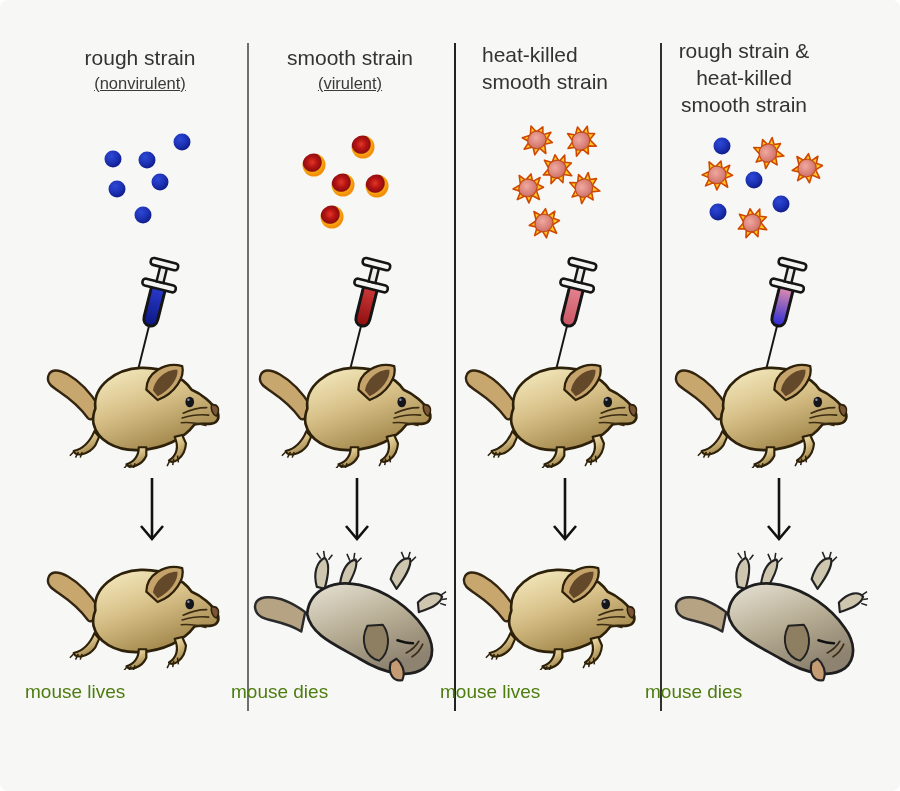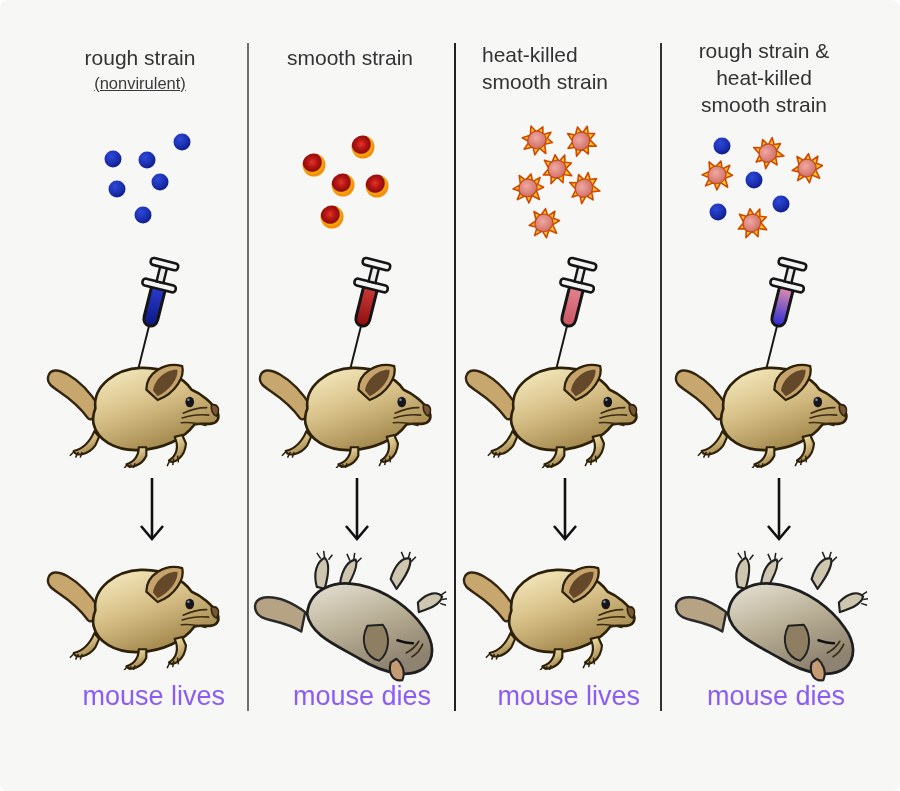--- a/index.html
+++ b/index.html
@@ -16,21 +16,21 @@
   .divider.d1{left:247px;background:#6f6f6f;}
   .divider.d2{left:454px;background:#222222;}
   .divider.d3{left:660px;background:#303030;}
   
   .header{position:absolute;text-align:center;line-height:27px;font-size:21px;color:#333;}
   .header .h-line{white-space:nowrap;}
   .header .h-sub{font-size:16.5px;line-height:24px;color:#3a3a3a;text-decoration:underline;}
   .header.c1{left:30px;top:44px;width:220px;}
   .header.c2{left:240px;top:44px;width:220px;}
   .header.c3{left:482px;top:41px;width:175px;text-align:left;}
-  .header.c4{left:660px;top:37px;width:208px;}
+  .header.c4{left:640px;top:37px;width:208px;}
   
   .bacteria-layer{position:absolute;left:0;top:0;width:900px;height:791px;pointer-events:none;}
   .cell{position:absolute;border-radius:50%;transform:translate(-50%,-50%);}
   .cell.rough{
     width:17px;height:17px;
     background:radial-gradient(circle at 38% 32%, #2e49d6 0%, #1c31b4 45%, #0e1b84 78%, #0a1466 100%);
   }
   .cell.smooth{
     width:23px;height:23px;
     background:radial-gradient(circle at 42% 38%,
@@ -45,21 +45,21 @@
   .mouse{position:absolute;overflow:visible;}
   .mouse.row2{width:190px;height:118px;top:350px;}
   .mouse.row2.c1{left:40px;} .mouse.row2.c2{left:252px;} .mouse.row2.c3{left:458px;} .mouse.row2.c4{left:668px;}
   .mouse.row3.alive{width:190px;height:118px;top:552px;}
   .mouse.row3.dead{width:206px;height:136px;top:548px;}
   .mouse.row3.c1{left:40px;} .mouse.row3.c2{left:242px;} .mouse.row3.c3{left:456px;} .mouse.row3.c4{left:663px;}
   
   .arrow{position:absolute;width:30px;height:70px;top:476px;}
   .arrow.c1{left:137px;} .arrow.c2{left:342px;} .arrow.c3{left:550px;} .arrow.c4{left:764px;}
   
-  .result-label{position:absolute;top:681px;width:200px;text-align:right;font-size:27px;color:#8b5cf6;white-space:nowrap;}
+  .result-label{position:absolute;top:681px;width:200px;text-align:left;font-size:19px;color:#4d7c0f;white-space:nowrap;}
   .result-label.c1{left:25px;} .result-label.c2{left:231px;} .result-label.c3{left:440px;} .result-label.c4{left:645px;}
 </style>
 </head>
 <body>
 
 <div class="stage">
 
   <svg aria-hidden="true" style="position:absolute;width:0;height:0">
     <defs>
       <linearGradient id="gBody" x1="0" y1="0" x2="0.55" y2="1">
@@ -131,20 +131,21 @@
   <div class="header c1">
     <div class="h-line">rough strain</div>
     <div class="h-line"></div>
     <div class="h-line"></div>
     <div class="h-sub">(nonvirulent)</div>
   </div>
   <div class="header c2">
     <div class="h-line">smooth strain</div>
     <div class="h-line"></div>
     <div class="h-line"></div>
+    <div class="h-sub">(virulent)</div>
   </div>
   <div class="header c3">
     <div class="h-line">heat-killed</div>
     <div class="h-line">smooth strain</div>
     <div class="h-line"></div>
     <div class="h-sub"></div>
   </div>
   <div class="header c4">
     <div class="h-line">rough strain &amp;</div>
     <div class="h-line">heat-killed</div>

